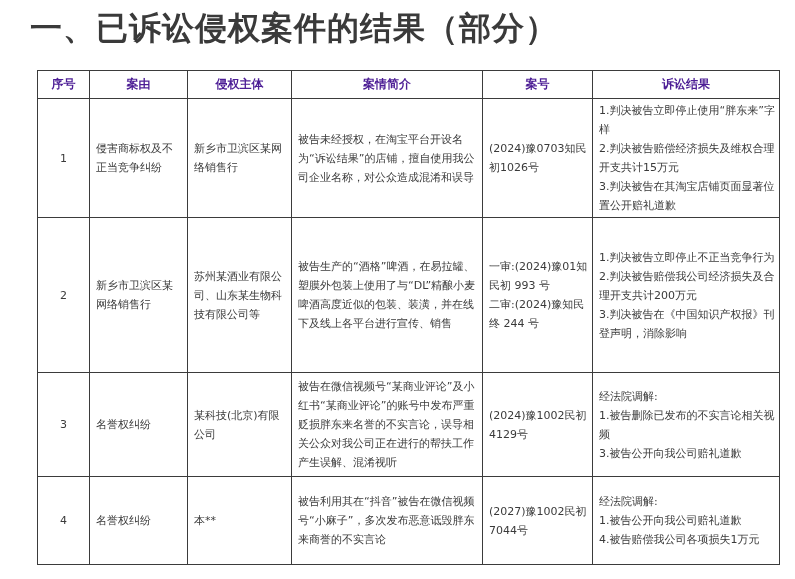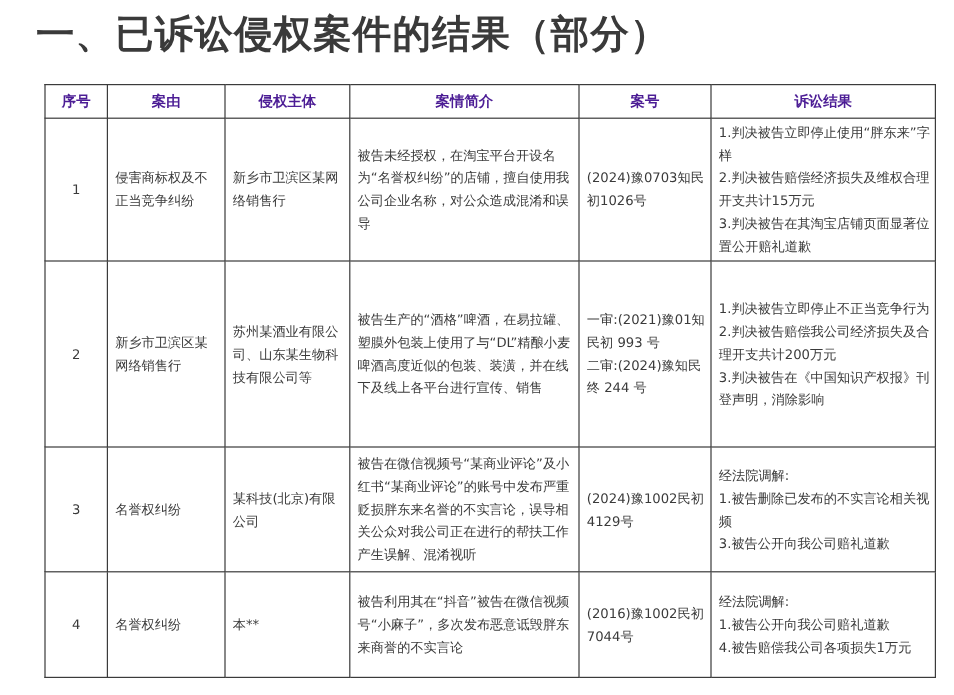--- a/index.html
+++ b/index.html
@@ -98,35 +98,35 @@
       <th>案情简介</th>
       <th>案号</th>
       <th>诉讼结果</th>
     </tr>
   </thead>
   <tbody>
     <tr class="r1">
       <td class="idx">1</td>
       <td class="cause">侵害商标权及不正当竞争纠纷</td>
       <td class="subject">新乡市卫滨区某网络销售行</td>
-      <td class="summary">被告未经授权，在淘宝平台开设名为“名誉权纠纷”的店铺，擅自使用我公司企业名称，对公众造成混淆和误导</td>
+      <td class="summary">被告未经授权，在淘宝平台开设名为“诉讼结果”的店铺，擅自使用我公司企业名称，对公众造成混淆和误导</td>
       <td class="caseno">(2024)豫0703知民初1026号</td>
       <td class="result">
         <span class="line">1.判决被告立即停止使用“胖东来”字样</span>
         <span class="line">2.判决被告赔偿经济损失及维权合理开支共计15万元</span>
         <span class="line">3.判决被告在其淘宝店铺页面显著位置公开赔礼道歉</span>
       </td>
     </tr>
     <tr class="r2">
       <td class="idx">2</td>
       <td class="cause">新乡市卫滨区某网络销售行</td>
       <td class="subject">苏州某酒业有限公司、山东某生物科技有限公司等</td>
       <td class="summary">被告生产的“酒格”啤酒，在易拉罐、塑膜外包装上使用了与“DL”精酿小麦啤酒高度近似的包装、装潢，并在线下及线上各平台进行宣传、销售</td>
       <td class="caseno">
-        <span class="line">一审:(2021)豫01知民初 993 号</span>
+        <span class="line">一审:(2024)豫01知民初 993 号</span>
         <span class="line">二审:(2024)豫知民终 244 号</span>
       </td>
       <td class="result">
         <span class="line">1.判决被告立即停止不正当竞争行为</span>
         <span class="line">2.判决被告赔偿我公司经济损失及合理开支共计200万元</span>
         <span class="line">3.判决被告在《中国知识产权报》刊登声明，消除影响</span>
       </td>
     </tr>
     <tr class="r3">
       <td class="idx">3</td>
@@ -138,21 +138,21 @@
         <span class="line">经法院调解:</span>
         <span class="line">1.被告删除已发布的不实言论相关视频</span>
         <span class="line">3.被告公开向我公司赔礼道歉</span>
       </td>
     </tr>
     <tr class="r4">
       <td class="idx">4</td>
       <td class="cause">名誉权纠纷</td>
       <td class="subject">本**</td>
       <td class="summary">被告利用其在“抖音”被告在微信视频号“小麻子”，多次发布恶意诋毁胖东来商誉的不实言论</td>
-      <td class="caseno">(2016)豫1002民初7044号</td>
+      <td class="caseno">(2027)豫1002民初7044号</td>
       <td class="result">
         <span class="line">经法院调解:</span>
         <span class="line">1.被告公开向我公司赔礼道歉</span>
         <span class="line">4.被告赔偿我公司各项损失1万元</span>
       </td>
     </tr>
   </tbody>
 </table>
 
 </body></html>

